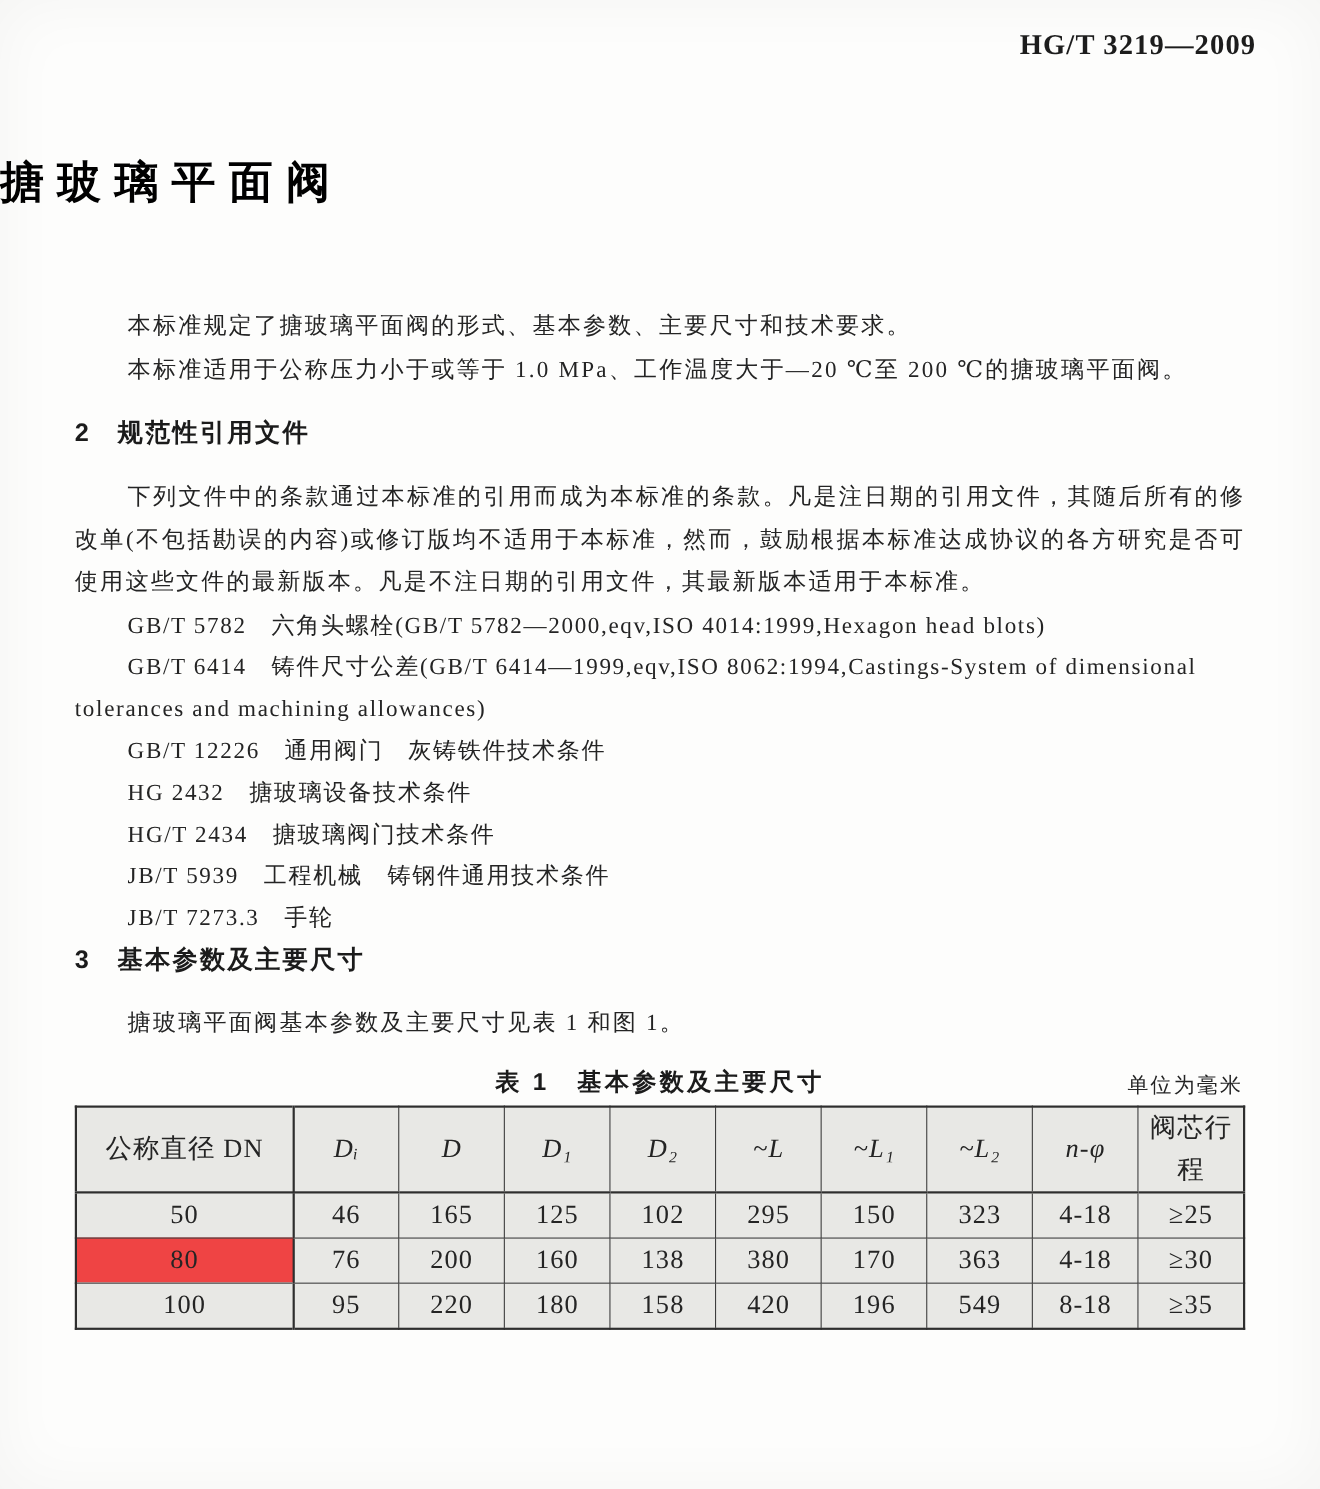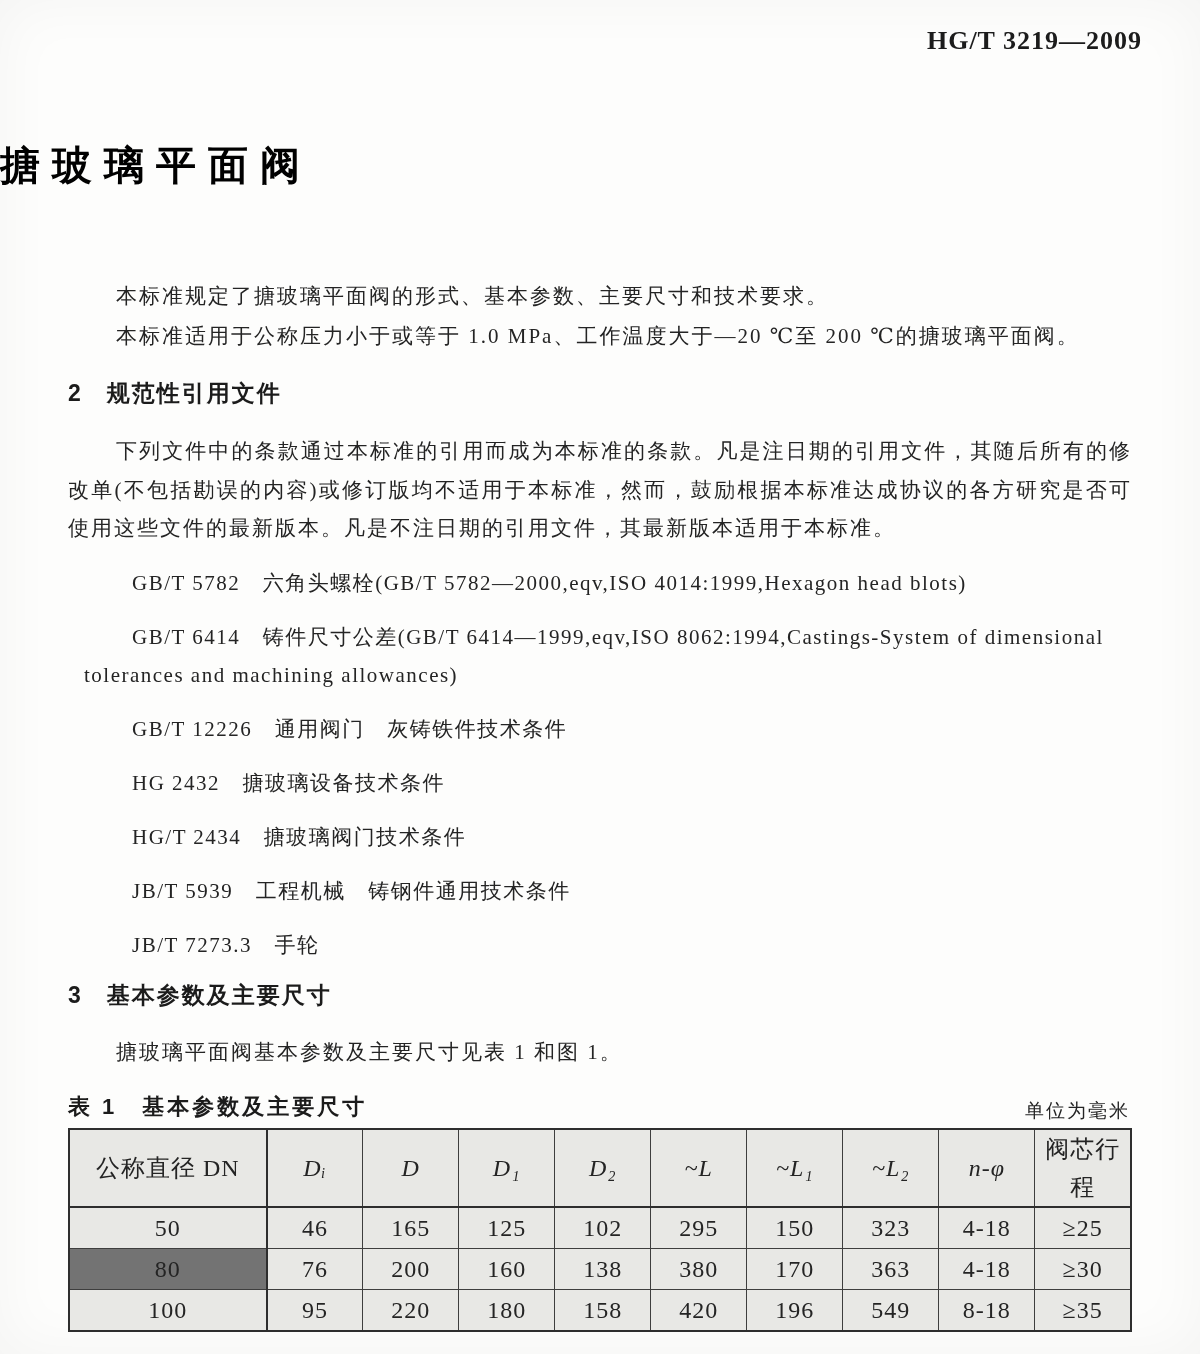--- a/index.html
+++ b/index.html
@@ -62,34 +62,35 @@
   }
   .mt30{margin-top:30px;}
   .sec2-heading{margin-top:22px;}
   .intro{
     margin:24px 0 0 0;
     text-indent:48px;
     text-align:justify;
     line-height:38.5px;
   }
   .ref{
-    margin:16px;
+    margin:0;
     text-indent:48px;
     line-height:38px;
     letter-spacing:1.5px;
   }
   .refs{margin-top:1px;}
   .sec3-heading{margin-top:4px;}
   .sec3-para{margin-top:22px;}
   .table-caption-row{
     position:relative;
     margin-top:16px;
     height:34px;
   }
   .table-caption{
+    text-align:center;
     font-weight:bold;
     font-size:22px;
     letter-spacing:3px;
     font-family:"Liberation Sans","DejaVu Sans",sans-serif;
     color:#1b1b1b;
   }
   .unit-note{
     position:absolute;
     right:2px;
     top:4px;
@@ -127,21 +128,21 @@
   table.dims tbody td{
     height:40px;
   }
   table.dims tbody td:first-child{
     border-right:2px solid #2e2e2e;
   }
   table.dims col.c-dn{width:18.6%;}
   table.dims col.c{width:9.04%;}
   
   table.dims tbody tr:nth-child(2) td:first-child{
-    background:#737373;
+    background:#ef4444;
   }
 </style>
 </head>
 <body>
 
 <div class="page">
 
   <div class="std-code">HG/T 3219—2009</div>
 
   <div class="doc-title">搪玻璃平面阀</div>

